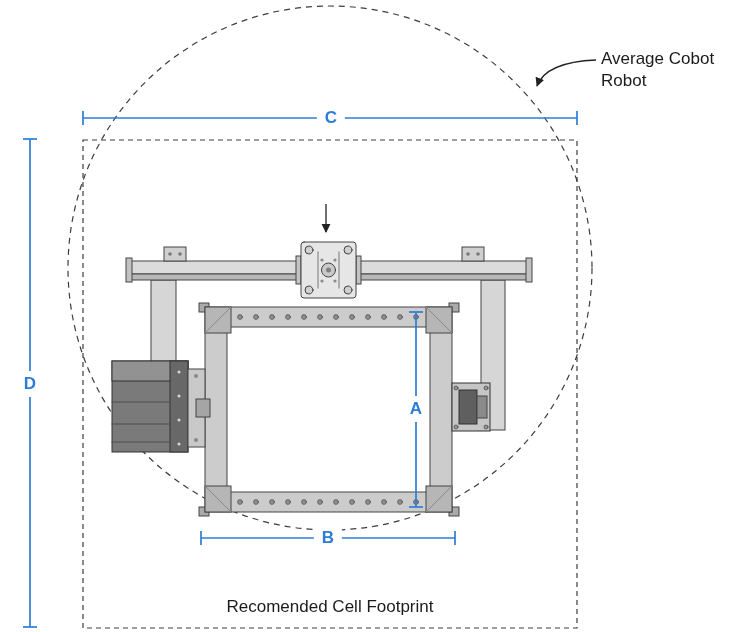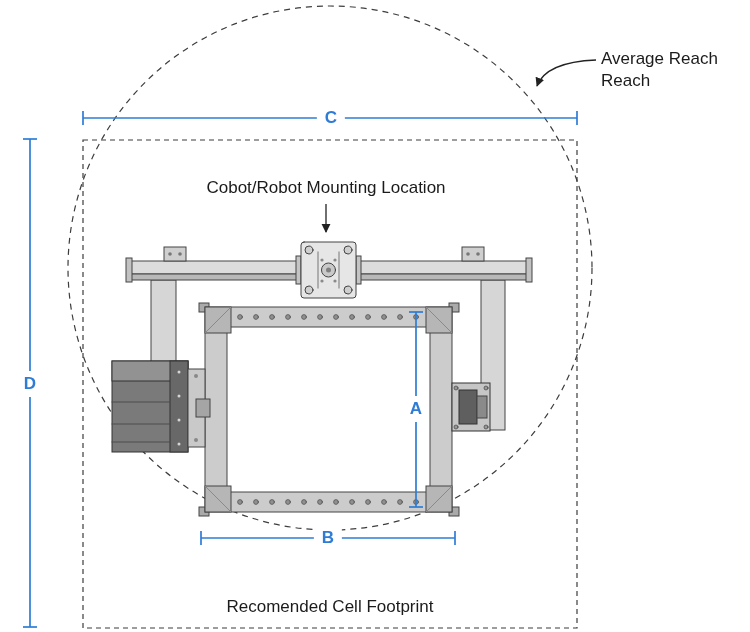--- a/index.html
+++ b/index.html
@@ -175,25 +175,24 @@
       <line class="dim" x1="201" y1="538" x2="455" y2="538"></line>
       <line class="dim" x1="201" y1="531" x2="201" y2="545"></line>
       <line class="dim" x1="455" y1="531" x2="455" y2="545"></line>
     </g>
 
     <line class="leader" x1="326" y1="204" x2="326" y2="232" marker-end="url(#arrow)"></line>
     <path class="leader" d="M 596 60 Q 546 62 537 86" marker-end="url(#arrow)"></path>
   </svg>
 
   <div class="label" style="left:601px; top:48px;">
-    <span style="display:block;">Average Reach</span>
-    <span style="display:block;">Reach</span>
+    <span style="display:block;">Average Cobot</span>
+    <span style="display:block;">Robot</span>
   </div>
 
-  <div class="label center" style="left:326px; top:177px;">Cobot/Robot Mounting Location</div>
 
   <div class="label center" style="left:330px; top:596px;text-align:right;">Recomended Cell Footprint</div>
 
   <span class="dim-label" style="left:331px; top:118px;">C</span>
   <span class="dim-label v" style="left:30px; top:384px;">D</span>
   <span class="dim-label v" style="left:416px; top:409px;">A</span>
   <span class="dim-label" style="left:328px; top:538px;">B</span>
 
 </div>
 

